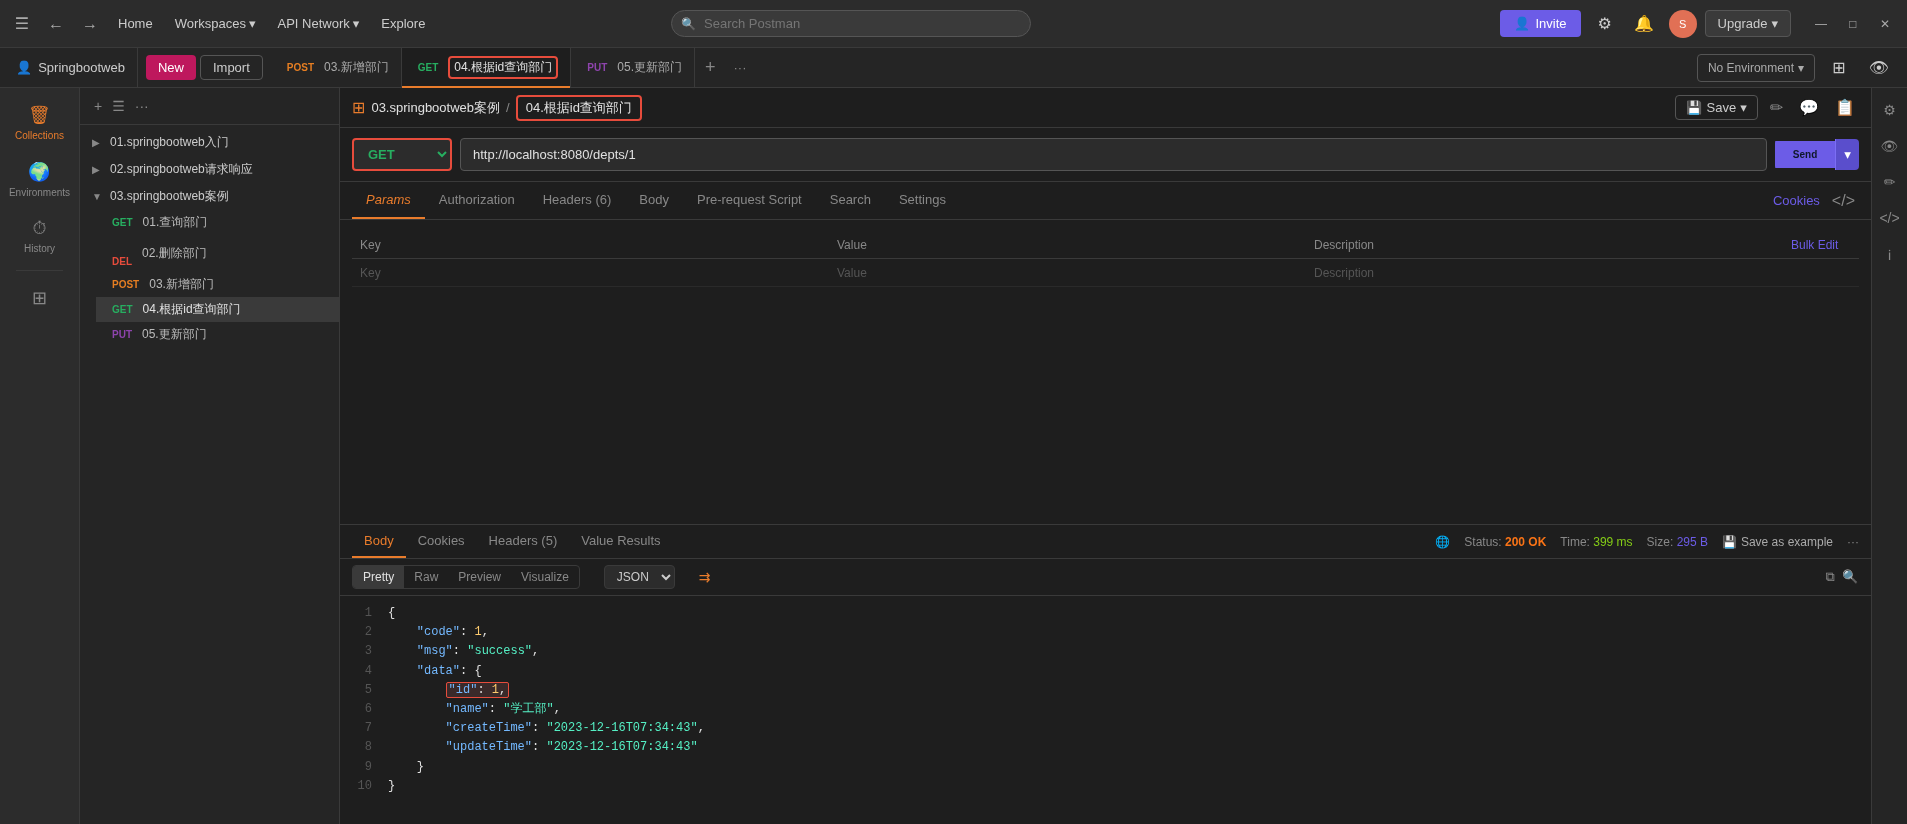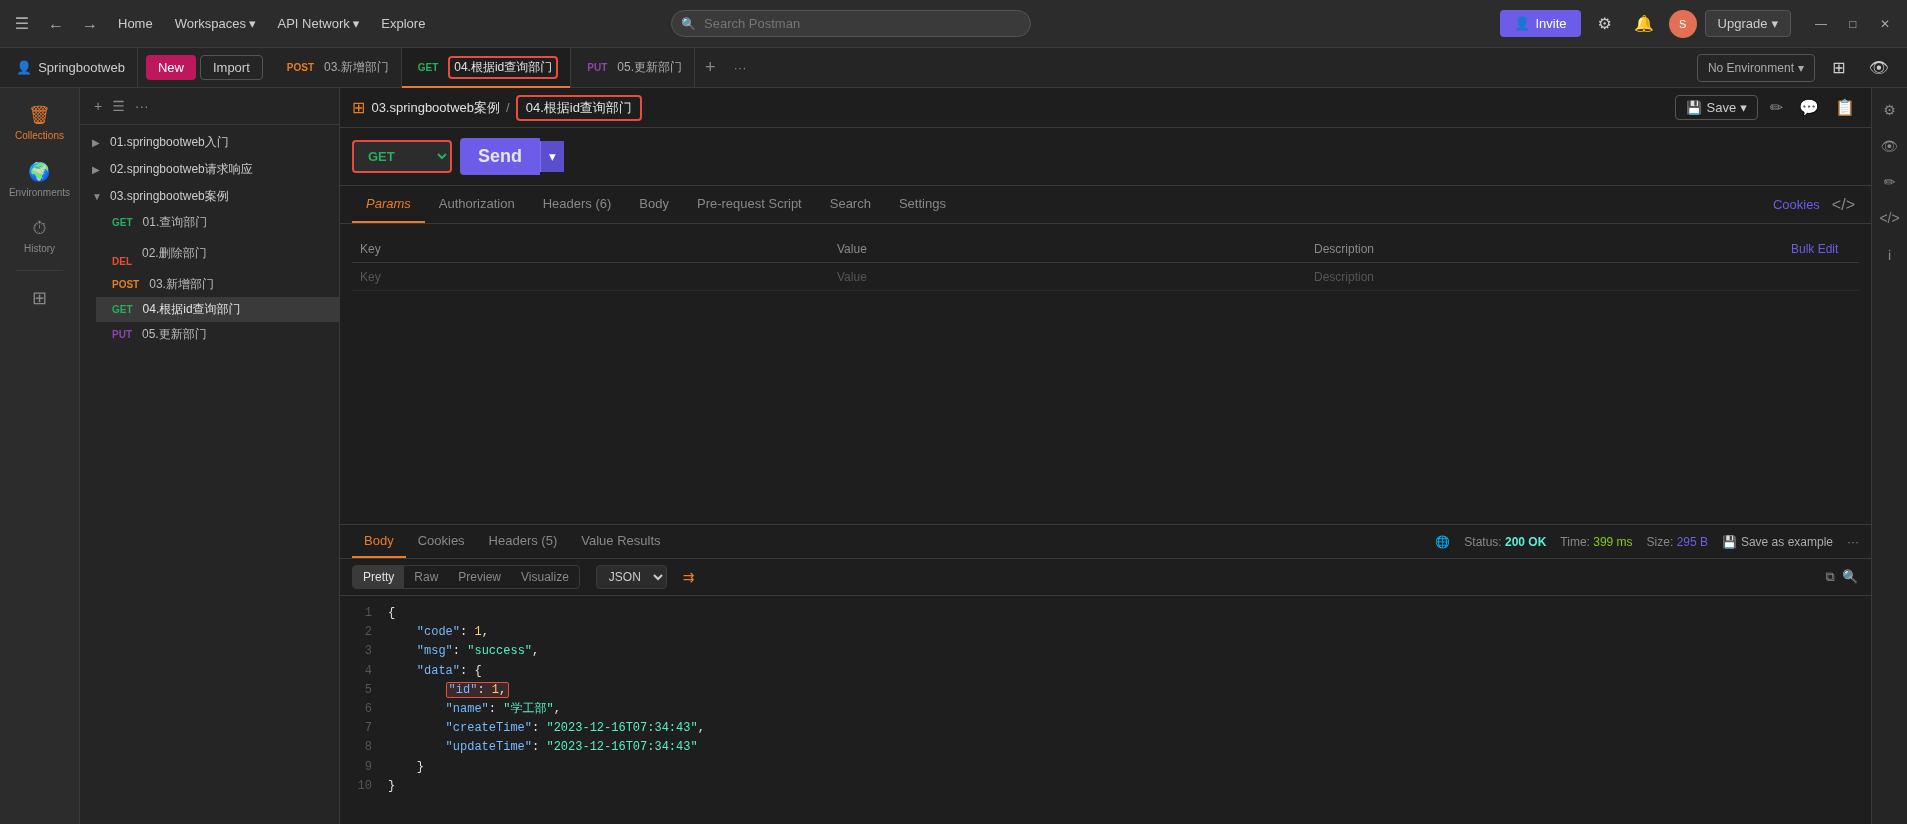--- a/index.html
+++ b/index.html
@@ -72,21 +72,21 @@
     .breadcrumb-current { background: none; border: 2px solid #e74c3c; border-radius: 4px; padding: 2px 8px; color: #e0e0e0; font-size: 13px; }
     .breadcrumb-actions { margin-left: auto; display: flex; align-items: center; gap: 8px; }
     .save-btn { display: flex; align-items: center; gap: 4px; background: none; border: 1px solid #555; color: #ccc; padding: 4px 10px; border-radius: 4px; cursor: pointer; font-size: 13px; }
     .breadcrumb-icon-btn { color: #888; cursor: pointer; padding: 4px; border-radius: 3px; font-size: 16px; }
 
     
     .url-bar { display: flex; align-items: center; padding: 10px 12px; gap: 8px; border-bottom: 1px solid #3a3a3a; }
     .method-select { border: 2px solid #e74c3c; border-radius: 4px; background: #2c2c2c; color: #27ae60; font-weight: 700; font-size: 13px; padding: 6px 10px; cursor: pointer; width: 100px; }
     .url-input { flex: 1; background: #2c2c2c; border: 1px solid #555; border-radius: 4px; padding: 8px 12px; color: #e0e0e0; font-size: 13px; outline: none; }
     .send-btn { display: flex; align-items: center; gap: 0; border-radius: 4px; overflow: hidden; }
-    .send-main { background: #6c5ce7; border: none; color: #e5e5e5; padding: 8px 18px; cursor: pointer; font-size: 18px; font-weight: 600; }
+    .send-main { background: #6c5ce7; border: none; color: #0f172a; padding: 8px 18px; cursor: pointer; font-size: 10px; font-weight: 600; }
     .send-arrow { background: #5a4ecc; border: none; color: white; padding: 8px 8px; cursor: pointer; border-left: 1px solid #7c6ef5; }
 
     
     .req-subtabs { display: flex; align-items: center; padding: 0 12px; border-bottom: 1px solid #3a3a3a; gap: 0; }
     .subtab { padding: 10px 14px; cursor: pointer; color: #888; font-size: 13px; border-bottom: 2px solid transparent; }
     .subtab.active { color: #e97c2c; border-bottom-color: #e97c2c; font-style: italic; }
     .cookies-link { margin-left: auto; color: #6c5ce7; font-size: 13px; cursor: pointer; }
 
     
     .params-section { padding: 12px; flex: 1; overflow-y: auto; }
@@ -97,25 +97,25 @@
     .params-cell input { background: none; border: none; color: #888; font-size: 12px; width: 100%; outline: none; }
     .params-cell input::placeholder { color: #555; }
     .bulk-edit-btn { color: #6c5ce7; font-size: 12px; cursor: pointer; }
 
     
     .response-section { border-top: 1px solid #3a3a3a; display: flex; flex-direction: column; height: 300px; }
     .response-tabs-bar { display: flex; align-items: center; padding: 0 12px; border-bottom: 1px solid #3a3a3a; gap: 0; }
     .response-subtab { padding: 8px 12px; cursor: pointer; color: #888; font-size: 13px; border-bottom: 2px solid transparent; }
     .response-subtab.active { color: #e97c2c; border-bottom-color: #e97c2c; }
     .response-meta { margin-left: auto; display: flex; align-items: center; gap: 14px; font-size: 12px; color: #888; }
-    .status-ok { color: #5eead4; font-weight: 600; }
+    .status-ok { color: #f97316; font-weight: 600; }
     .time-val { color: #84cc16; }
     .size-val { color: #6c5ce7; }
     .save-example-btn { display: flex; align-items: center; gap: 4px; color: #aaa; font-size: 12px; cursor: pointer; }
-    .response-toolbar { display: flex; align-items: center; padding: 6px 12px; gap: 16px; border-bottom: 1px solid #3a3a3a; }
+    .response-toolbar { display: flex; align-items: center; padding: 6px 12px; gap: 24px; border-bottom: 1px solid #3a3a3a; }
     .format-tabs { display: flex; border: 1px solid #3a3a3a; border-radius: 4px; overflow: hidden; }
     .format-tab { padding: 4px 10px; cursor: pointer; color: #888; font-size: 12px; background: none; border: none; }
     .format-tab.active { background: #3a3a3a; color: #e0e0e0; }
     .json-select { background: #2c2c2c; border: 1px solid #3a3a3a; color: #ccc; padding: 3px 8px; border-radius: 4px; font-size: 12px; cursor: pointer; }
     .filter-icon { color: #e97c2c; font-size: 14px; cursor: pointer; }
     .response-body { flex: 1; overflow-y: auto; padding: 8px 12px; font-family: 'Courier New', monospace; font-size: 12px; line-height: 1.6; }
     .line { display: flex; gap: 16px; }
     .line-num { color: #555; min-width: 20px; text-align: right; user-select: none; }
     .line-content { flex: 1; }
     .json-brace { color: #e0e0e0; }
@@ -293,20 +293,21 @@
     </div>
 
     <div class="url-bar">
       <select class="method-select">
         <option>GET</option>
         <option>POST</option>
         <option>PUT</option>
         <option>DELETE</option>
         <option>PATCH</option>
       </select>
+      <input class="url-input" type="text" value="http://localhost:8080/depts/1" style="">
       <div class="send-btn">
         <button class="send-main">Send</button>
         <button class="send-arrow">▾</button>
       </div>
     </div>
 
     <div class="req-subtabs">
       <div class="subtab active">Params</div>
       <div class="subtab">Authorization</div>
       <div class="subtab">Headers (6)</div>

